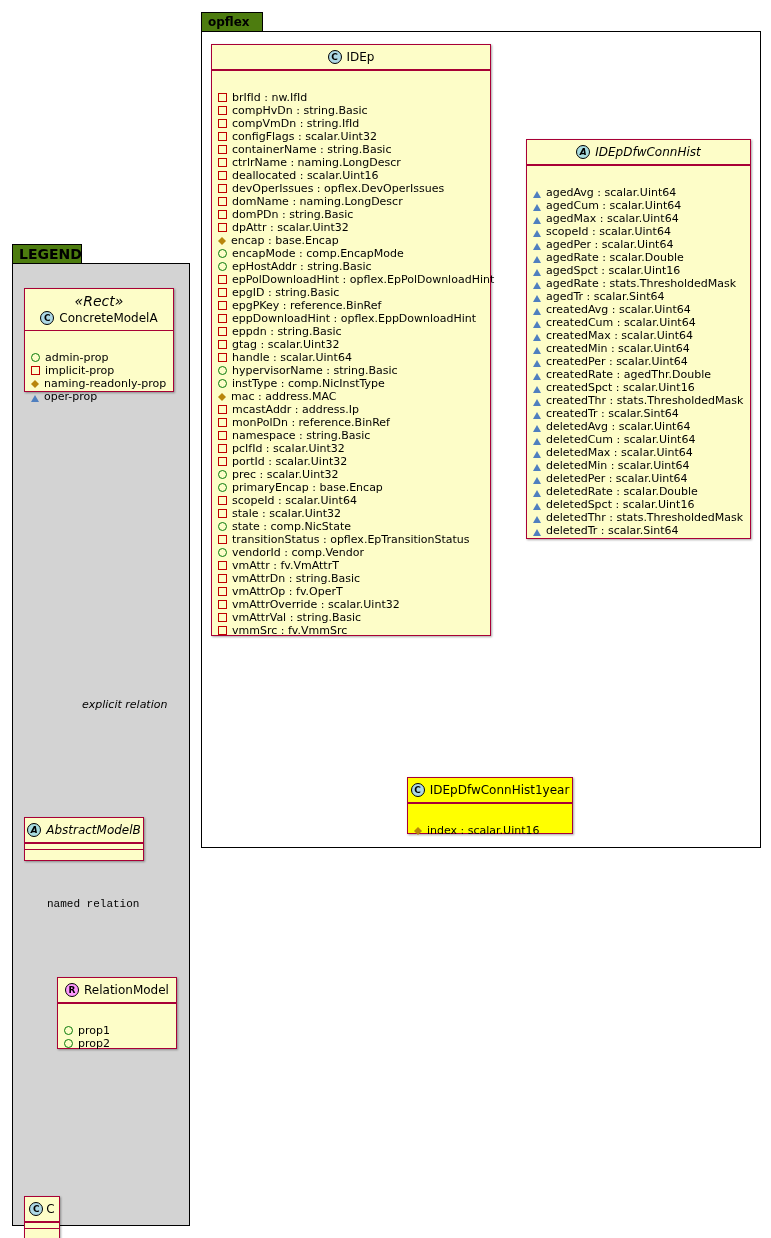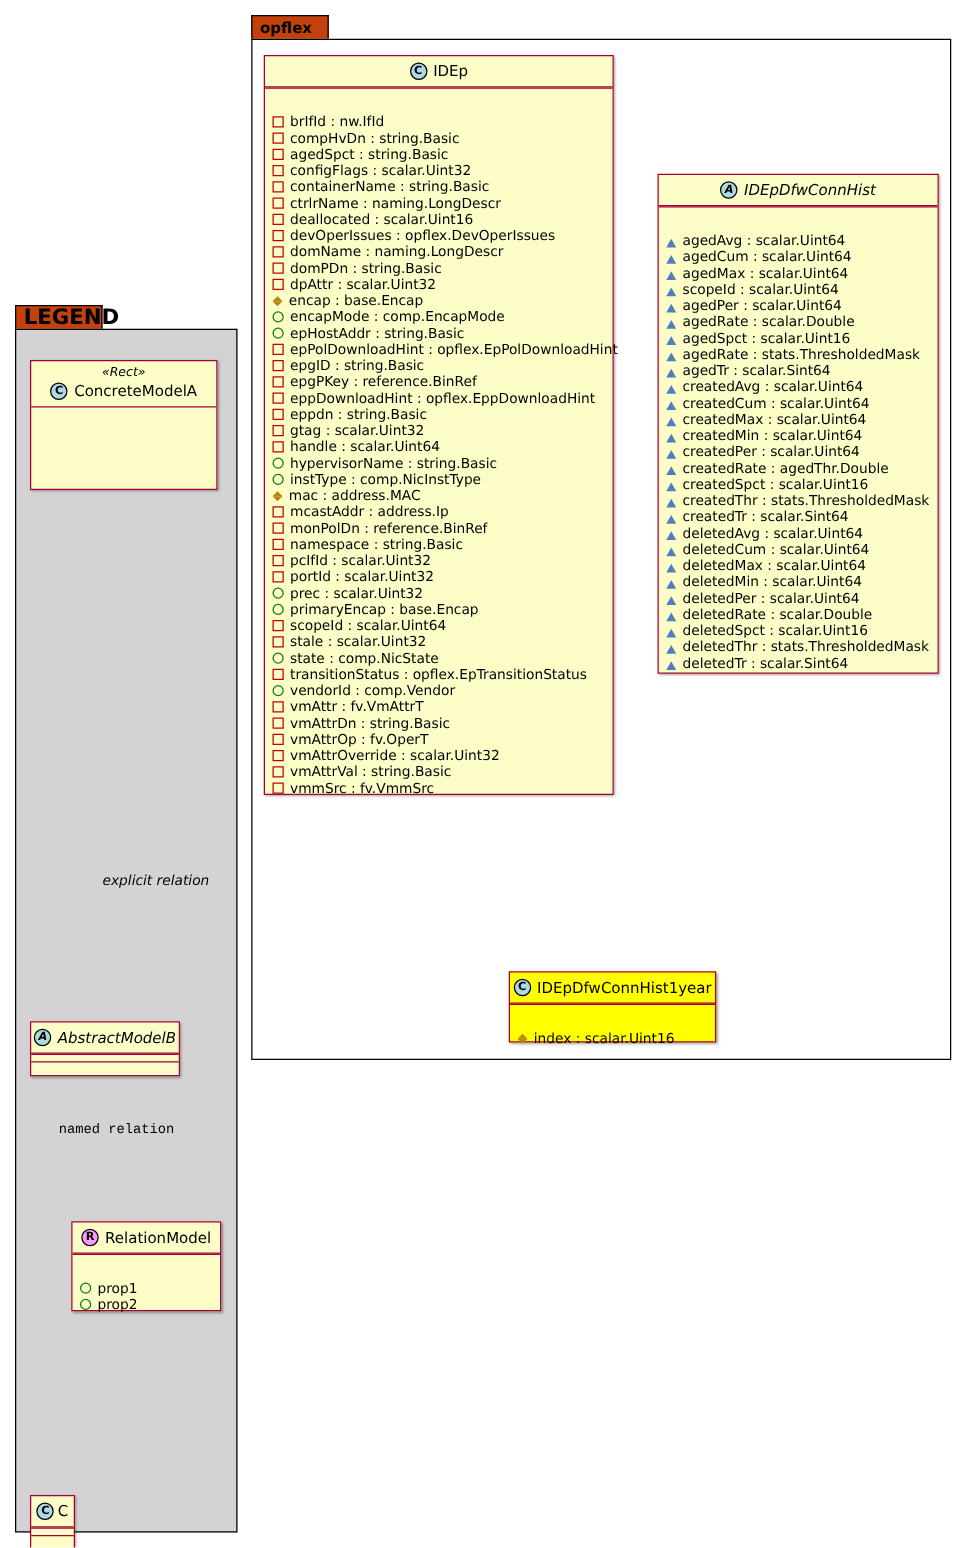--- a/index.html
+++ b/index.html
@@ -34,29 +34,29 @@
   .pkg {
     position: absolute;
     border: 1px solid #000000;
     background: #ffffff;
     box-sizing: border-box;
   }
   .pkg-tab {
     position: absolute;
     border: 1px solid #000000;
     border-bottom: none;
-    background: #c2410c;
+    background: #4d7c0f;
     box-sizing: border-box;
     font-weight: bold;
     font-size: 12px;
     padding: 2px 14px 2px 6px;
     line-height: 14px;
   }
   .pkg-tab.legend-tab {
-    font-size: 17px;
+    font-size: 14px;
   }
   .legend-body {
     background: #d3d3d3;
   }
 
   
   .cls {
     position: absolute;
     background: #fdfdc8;
     border: 1px solid #a80036;
@@ -72,21 +72,21 @@
     border-bottom: 1px solid #a80036;
     font-size: 12px;
     line-height: 14px;
     white-space: nowrap;
   }
   .cls .title .tname { font-weight: normal; }
   .cls.abstract .title .tname { font-style: italic; }
   .cls .stereo {
     text-align: center;
     font-style: italic;
-    font-size: 10px;
+    font-size: 14px;
     padding-top: 4px;
   }
   .cls .members {
     padding: 20px 6px 5px 6px;
     border-top: 1px solid #a80036;
   }
   .cls .members.noborder { border-top: none; }
   .cls .row {
     display: flex;
     align-items: baseline;
@@ -210,21 +210,21 @@
       <div class="row">
           <span class="vis sq-private"></span>
           <span>brIfId : nw.IfId</span>
         </div>
       <div class="row">
           <span class="vis sq-private"></span>
           <span>compHvDn : string.Basic</span>
         </div>
       <div class="row">
           <span class="vis sq-private"></span>
-          <span>agedSpct : string.Basic</span>
+          <span>compVmDn : string.IfId</span>
         </div>
       <div class="row">
           <span class="vis sq-private"></span>
           <span>configFlags : scalar.Uint32</span>
         </div>
       <div class="row">
           <span class="vis sq-private"></span>
           <span>containerName : string.Basic</span>
         </div>
       <div class="row">
@@ -512,20 +512,38 @@
     <span>LEGEND</span>
   </div>
   <div class="pkg legend-body" style="left:12px; top:263px; width:178px; height:963px;"></div>
 
   <div class="cls" style="left:24px; top:288px; width:150px; height:104px;">
     <div class="stereo">«Rect»</div>
     <div class="title" style="border-bottom:1px solid #a80036; padding-top:2px;">
       <span class="glyph c">C</span>
       <span class="tname">ConcreteModelA</span>
     </div>
+    <div class="members noborder">
+      <div class="row">
+          <span class="vis circ-public"></span>
+          <span>admin-prop</span>
+        </div>
+      <div class="row">
+          <span class="vis sq-private"></span>
+          <span>implicit-prop</span>
+        </div>
+      <div class="row">
+          <span class="vis diamond-pkg"></span>
+          <span>naming-readonly-prop</span>
+        </div>
+      <div class="row">
+          <span class="vis tri-protected"></span>
+          <span>oper-prop</span>
+        </div>
+    </div>
   </div>
 
   <div class="cls abstract" style="left:24px; top:817px; width:120px; height:44px;">
     <div class="title">
       <span class="glyph a">A</span>
       <span class="tname">AbstractModelB</span>
     </div>
     <div class="empty-compartment"></div>
     <div class="empty-compartment"></div>
   </div>

